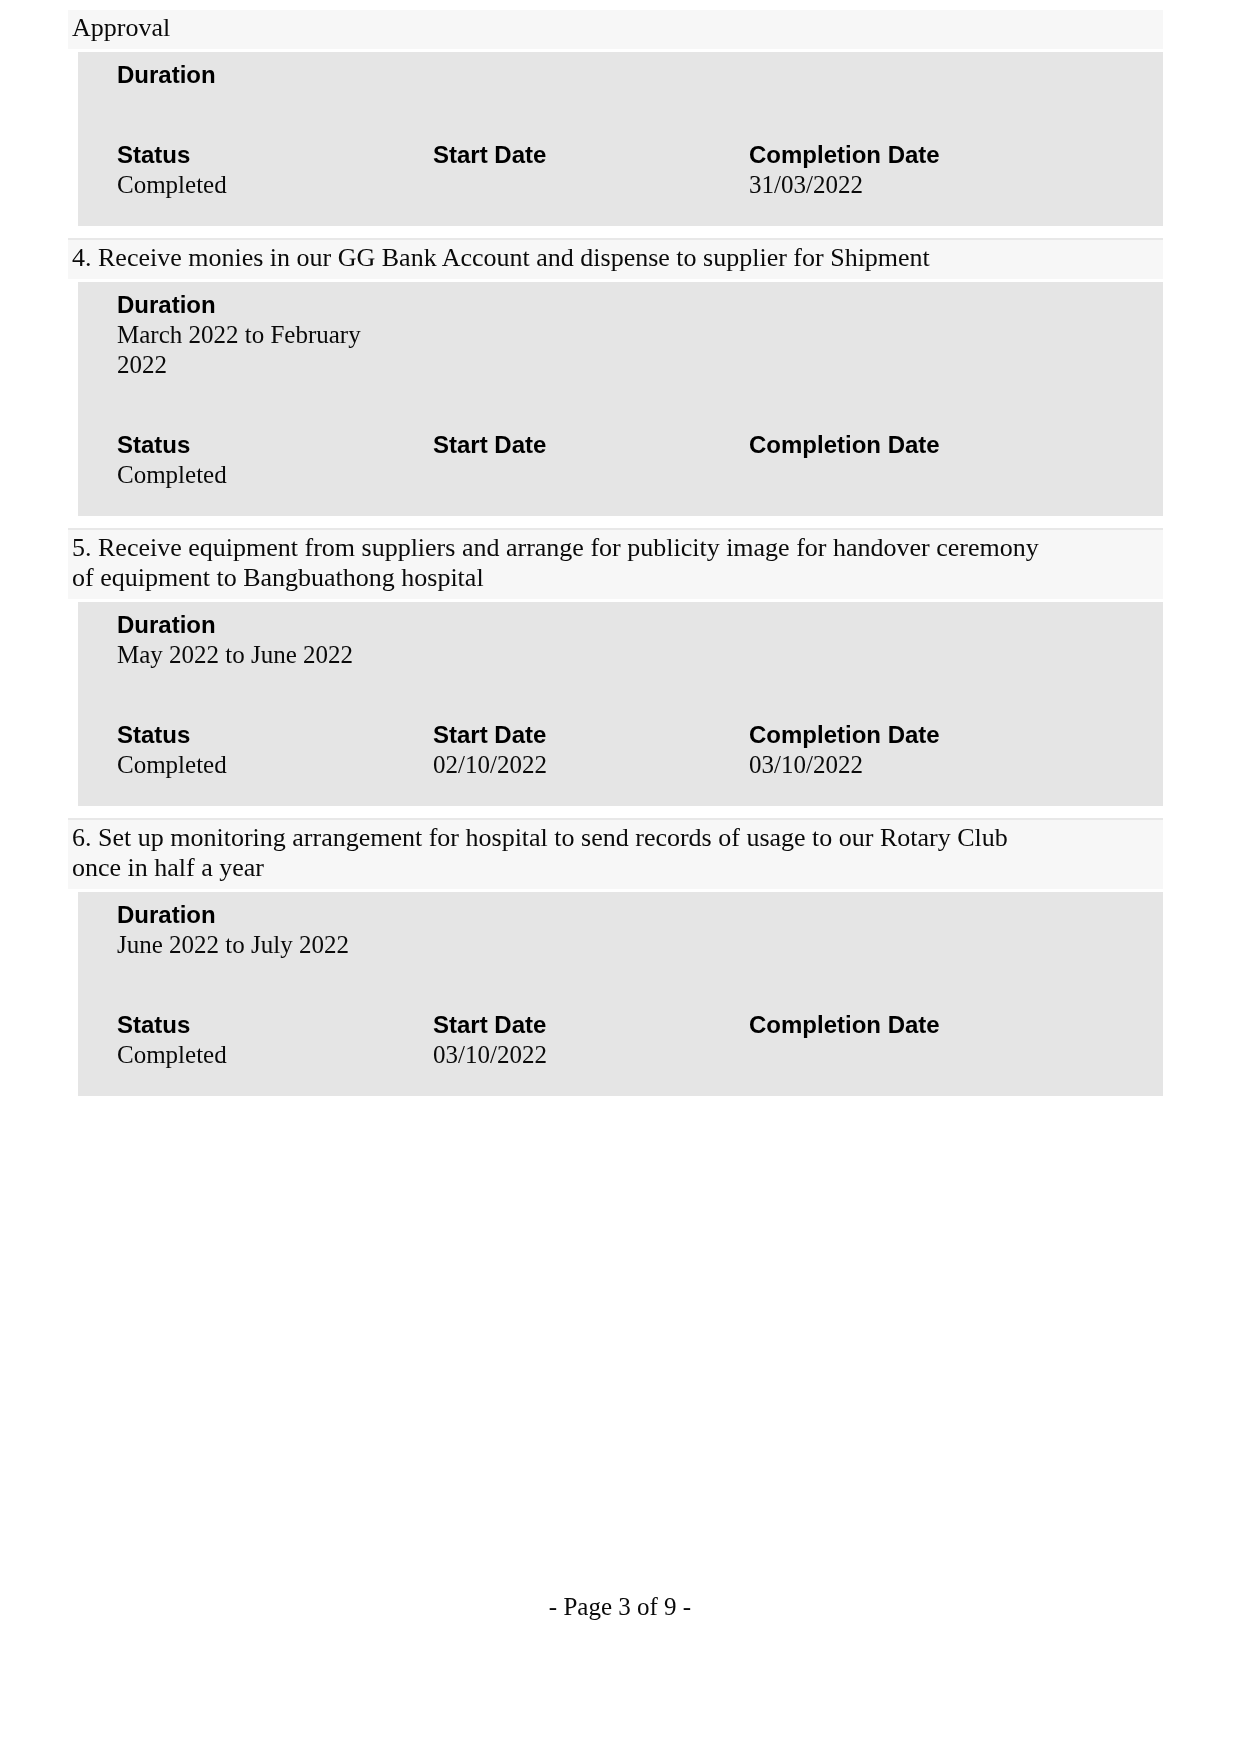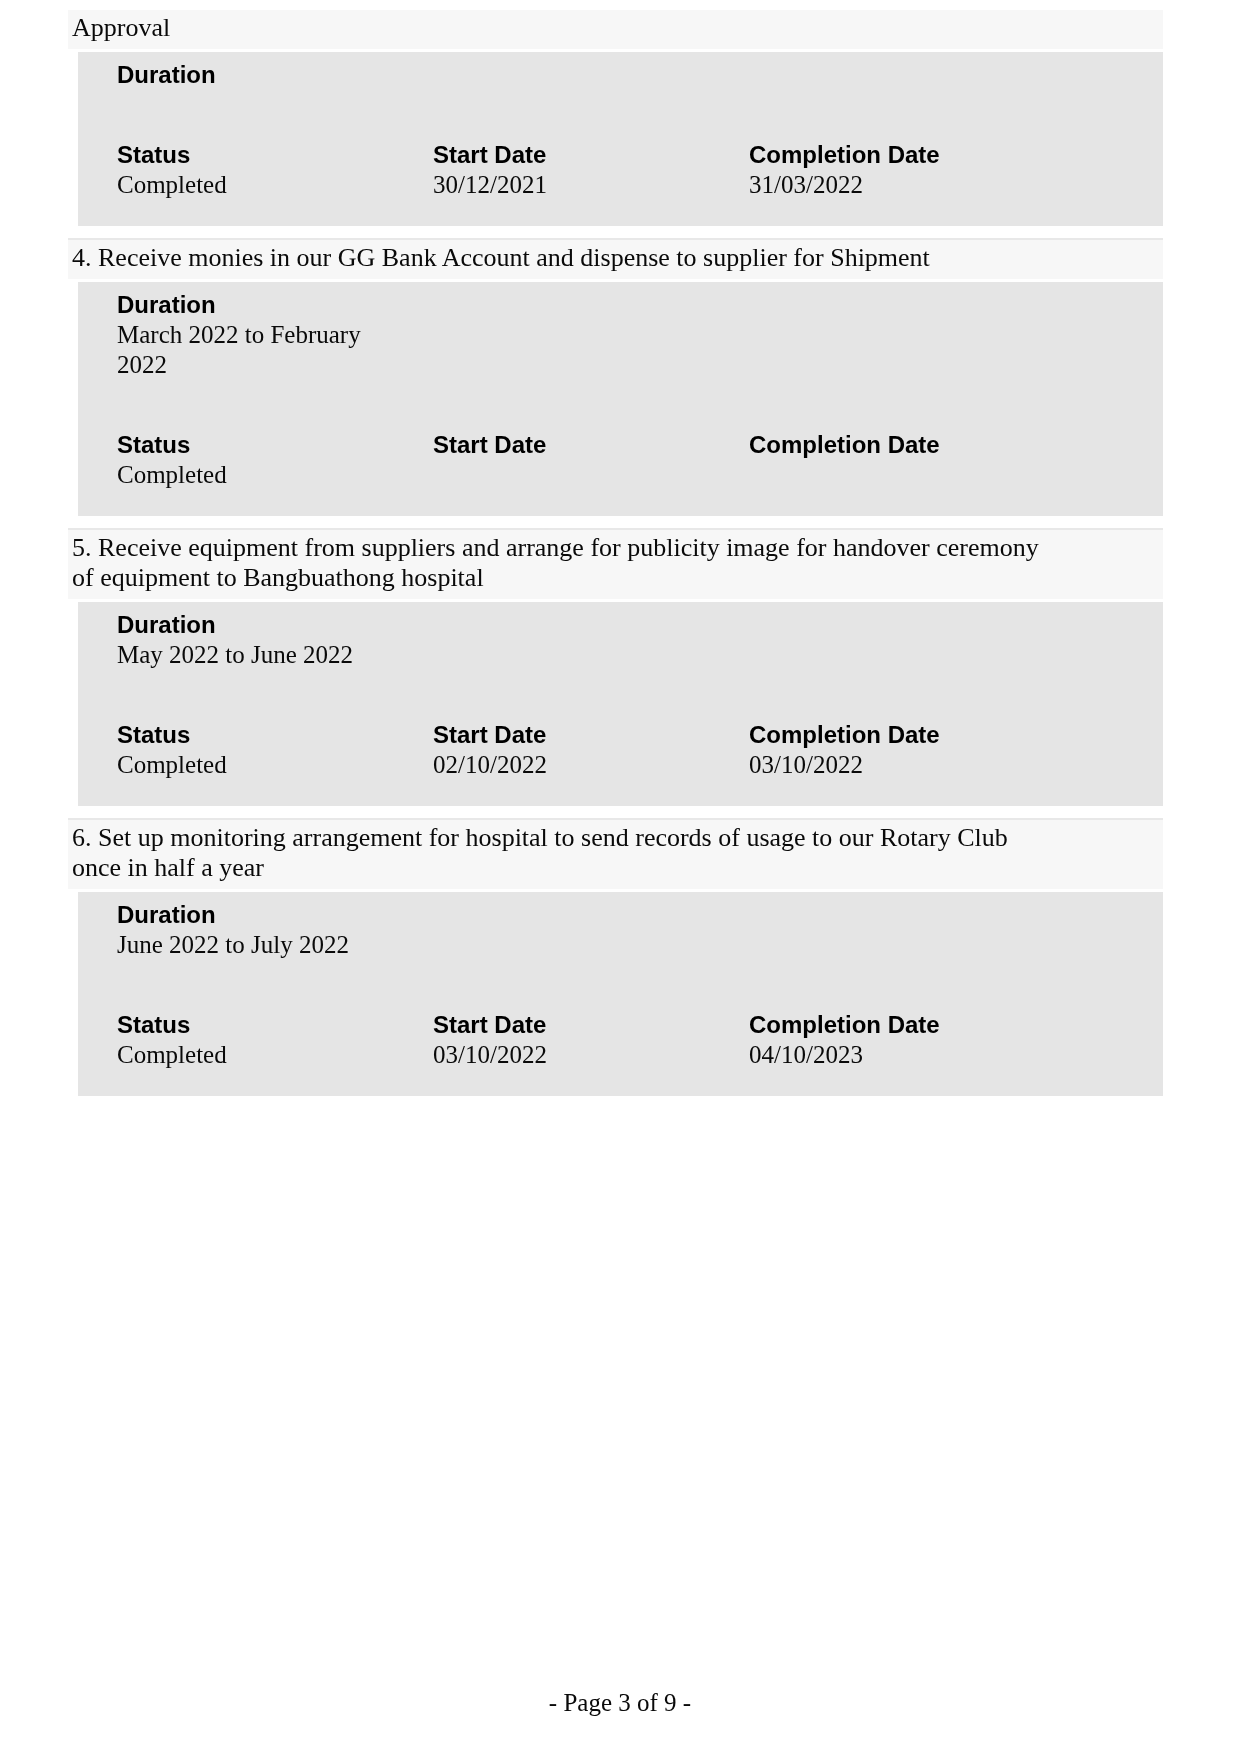--- a/index.html
+++ b/index.html
@@ -45,21 +45,21 @@
     font-family: "Liberation Serif", serif;
     font-size: 25px;
     line-height: 30px;
     color: #0a0a0a;
   }
   .duration-value { max-width: 290px; }
   .cols { display: flex; margin-top: 50px; }
   .col { width: 316px; flex: 0 0 316px; }
   .footer {
     position: absolute;
-    top: 1688px;
+    top: 1592px;
     left: 0;
     width: 1240px;
     text-align: center;
     font-family: "Liberation Serif", serif;
     font-size: 25px;
     line-height: 30px;
     color: #0a0a0a;
   }
 </style>
 </head>
@@ -71,21 +71,20 @@
     <div class="item-title">Approval</div>
     <div class="item-details">
       <div class="field-label">Duration</div>
       <div class="cols">
         <div class="col">
           <div class="field-label">Status</div>
           <div class="field-value">Completed</div>
         </div>
         <div class="col">
           <div class="field-label">Start Date</div>
-          <div class="field-value">30/12/2021</div>
         </div>
         <div class="col">
           <div class="field-label">Completion Date</div>
           <div class="field-value">31/03/2022</div>
         </div>
       </div>
     </div>
   </section>
 
   <section class="item">
@@ -139,21 +138,20 @@
         <div class="col">
           <div class="field-label">Status</div>
           <div class="field-value">Completed</div>
         </div>
         <div class="col">
           <div class="field-label">Start Date</div>
           <div class="field-value">03/10/2022</div>
         </div>
         <div class="col">
           <div class="field-label">Completion Date</div>
-          <div class="field-value">04/10/2023</div>
         </div>
       </div>
     </div>
   </section>
 
   <div class="footer">- Page 3 of 9 -</div>
 
 </div>
 
 </body></html>

